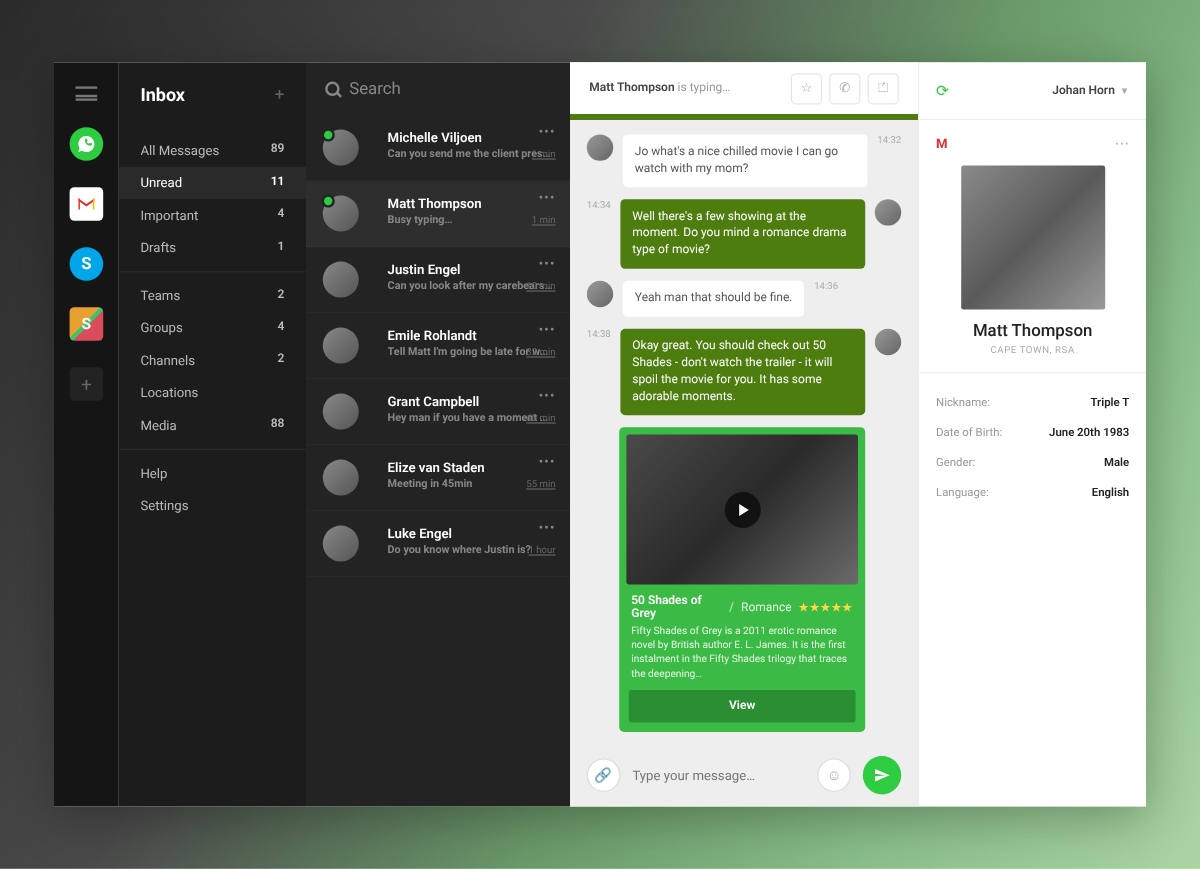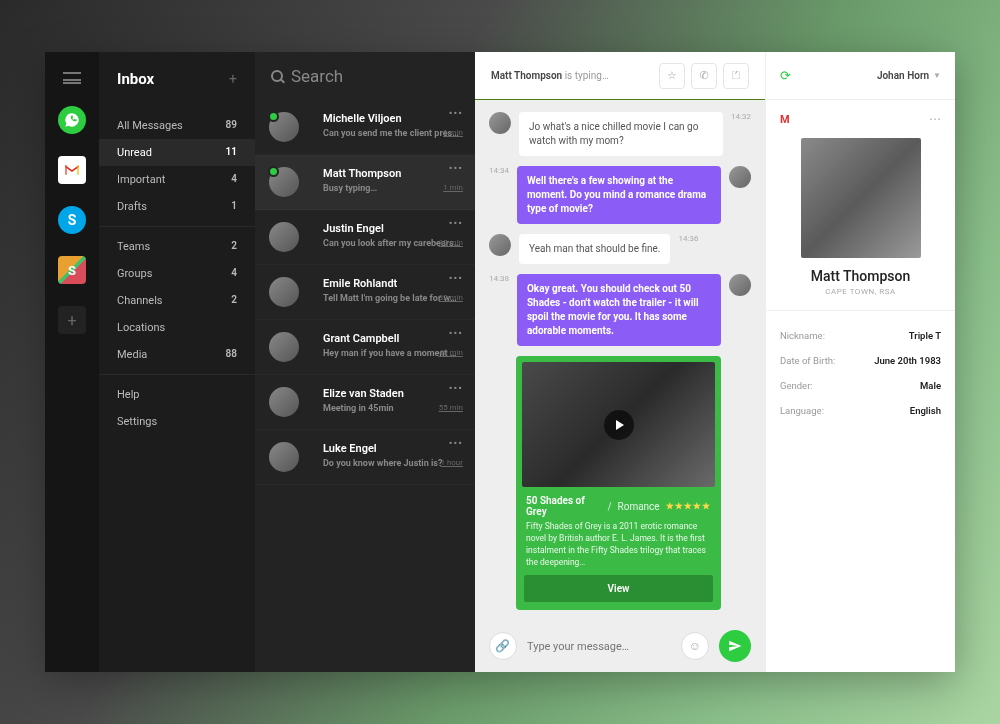--- a/index.html
+++ b/index.html
@@ -23,48 +23,48 @@
 .nav { width:156px; background:#1c1c1c; color:#bbb; padding:18px 0; font-size:11px; }
 .nav h1 { color:#fff; font-size:15px; padding:0 18px 18px; display:flex; justify-content:space-between; align-items:center; }
 .nav h1 .plus { color:#666; font-size:14px; font-weight:400; }
 .nav .grp { padding:6px 0; border-top:1px solid #2a2a2a; }
 .nav .grp:first-of-type { border-top:0; }
 .nav .item { display:flex; justify-content:space-between; padding:7px 18px; cursor:pointer; }
 .nav .item.active { background:#2a2a2a; color:#fff; }
 .nav .item .ct { font-weight:600; font-size:10px; }
 
 .list { width:220px; background:#232323; color:#ddd; display:flex; flex-direction:column; }
-.search { display:flex; align-items:center; gap:8px; padding:14px 16px; color:#888; font-size:17px; }
+.search { display:flex; align-items:center; gap:8px; padding:14px 16px; color:#888; font-size:14px; }
 .search .mag { width:12px; height:12px; border:2px solid #888; border-radius:50%; position:relative; }
 .search .mag:after { content:""; position:absolute; width:5px; height:2px; background:#888; transform:rotate(45deg); bottom:-2px; right:-4px; }
 .list .row { display:flex; align-items:flex-start; gap:24px; padding:12px 14px; border-bottom:1px solid rgba(255,255,255,.03); position:relative; }
 .list .row.sel { background:#2e2e2e; }
 .list .av { width:30px; height:30px; border-radius:50%; background:linear-gradient(135deg,#888,#555); flex-shrink:0; position:relative; }
 .list .av.on:after { content:""; position:absolute; width:7px; height:7px; border-radius:50%; background:#2ecc40; top:-1px; left:-1px; border:2px solid #232323; }
 .list .txt { flex:1; min-width:0; }
 .list .nm { font-size:11px; font-weight:600; color:#fff; margin-bottom:3px; }
 .list .pv { font-size:9px; color:#888; white-space:nowrap; overflow:hidden; text-overflow:ellipsis;font-weight:bold; }
 .list .meta { position:absolute; right:12px; top:10px; text-align:right; }
 .list .dots { color:#888; font-size:11px; letter-spacing:1px; line-height:8px; }
 .list .tm { font-size:8px; color:#666; margin-top:10px;text-decoration:underline; }
 
 .chat { flex:1; background:#eeeeee; display:flex; flex-direction:column; min-width:0; }
-.chat .hdr { height:48px; background:#fff; border-bottom:1px solid #4d7c0f; display:flex; align-items:center; padding:0 16px; font-size:10px; color:#999; }
+.chat .hdr { height:48px; background:#fff; border-bottom:5px solid #4d7c0f; display:flex; align-items:center; padding:0 16px; font-size:10px; color:#999; }
 .chat .hdr .typing b { color:#444; font-weight:600; }
 .chat .hdr .acts { margin-left:auto; display:flex; gap:6px; }
 .chat .hdr .ibtn { width:26px; height:26px; border:1px solid #e5e5e5; border-radius:4px; display:flex; align-items:center; justify-content:center; color:#aaa; font-size:11px; }
 .msgs { flex:1; overflow:hidden; padding:12px 14px; font-size:10px; }
 .msg { display:flex; align-items:flex-start; gap:8px; margin-bottom:10px; }
 .msg.r { flex-direction:row-reverse; }
 .msg .mav { width:22px; height:22px; border-radius:50%; background:linear-gradient(135deg,#999,#666); flex-shrink:0; }
 .msg .col { display:flex; flex-direction:column; gap:3px; max-width:205px; }
 .msg.r .col { align-items:flex-end; }
 .bub { padding:8px 10px; border-radius:4px; line-height:1.4; }
 .bub.in { background:#fff; color:#555; }
-.bub.out { background:#8b5cf6; color:#fff;font-weight:bold; }
+.bub.out { background:#4d7c0f; color:#fff; }
 .msg .mt { font-size:8px; color:#aaa; }
 .card { background:#3bbb46; border-radius:4px; padding:6px; width:205px; }
 .card .img { height:125px; background:linear-gradient(135deg,#4a4a4a,#2a2a2a,#6a6a6a); border-radius:2px; position:relative; }
 .card .play { position:absolute; top:50%; left:50%; transform:translate(-50%,-50%); width:30px; height:30px; border-radius:50%; background:rgba(0,0,0,.6); display:flex; align-items:center; justify-content:center; }
 .card .play:after { content:""; border-left:8px solid #fff; border-top:5px solid transparent; border-bottom:5px solid transparent; margin-left:2px; }
 .card .ttl { color:#fff; font-size:10px; font-weight:600; margin:8px 4px 2px; display:flex; align-items:center; gap:6px; }
 .card .ttl .gen { font-weight:400; opacity:.85; }
 .card .ttl .stars { margin-left:auto; color:#ffd84a; font-size:9px; letter-spacing:1px; }
 .card .desc { color:#e8f7e8; font-size:8.5px; line-height:1.4; margin:4px; }
 .card .view { background:#2a8f33; color:#fff; text-align:center; padding:8px; margin:6px 2px 2px; border-radius:2px; font-size:10px; font-weight:600; }

